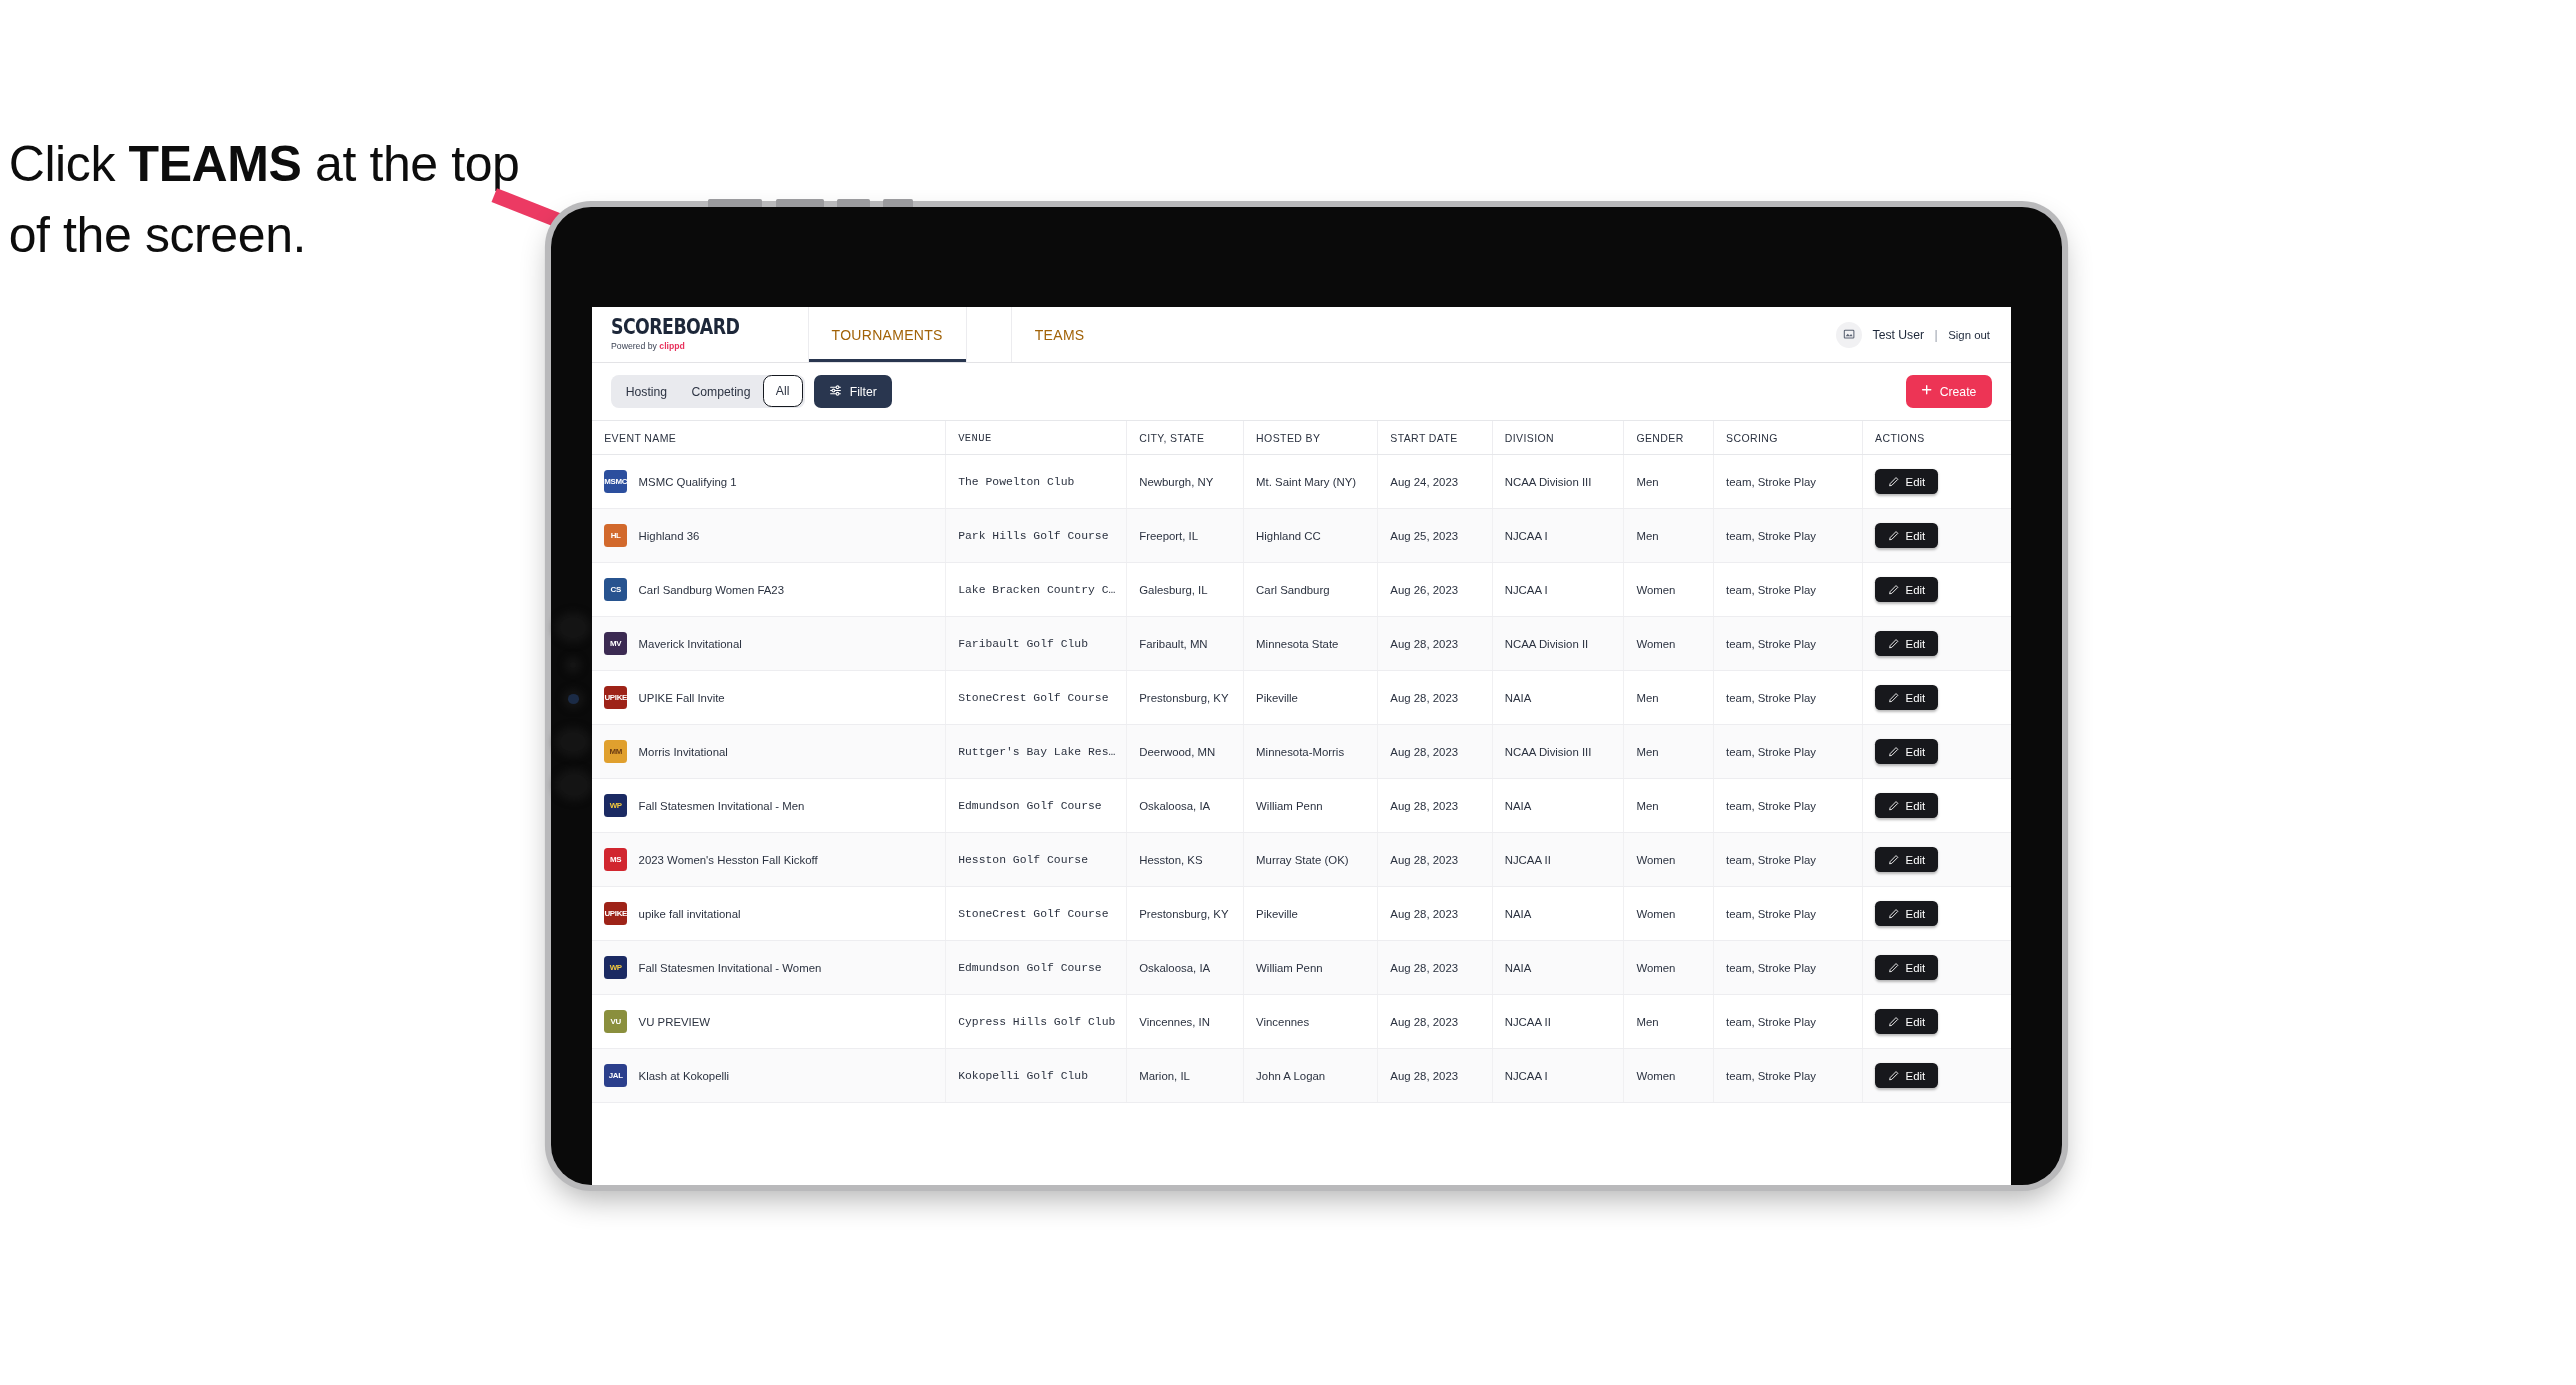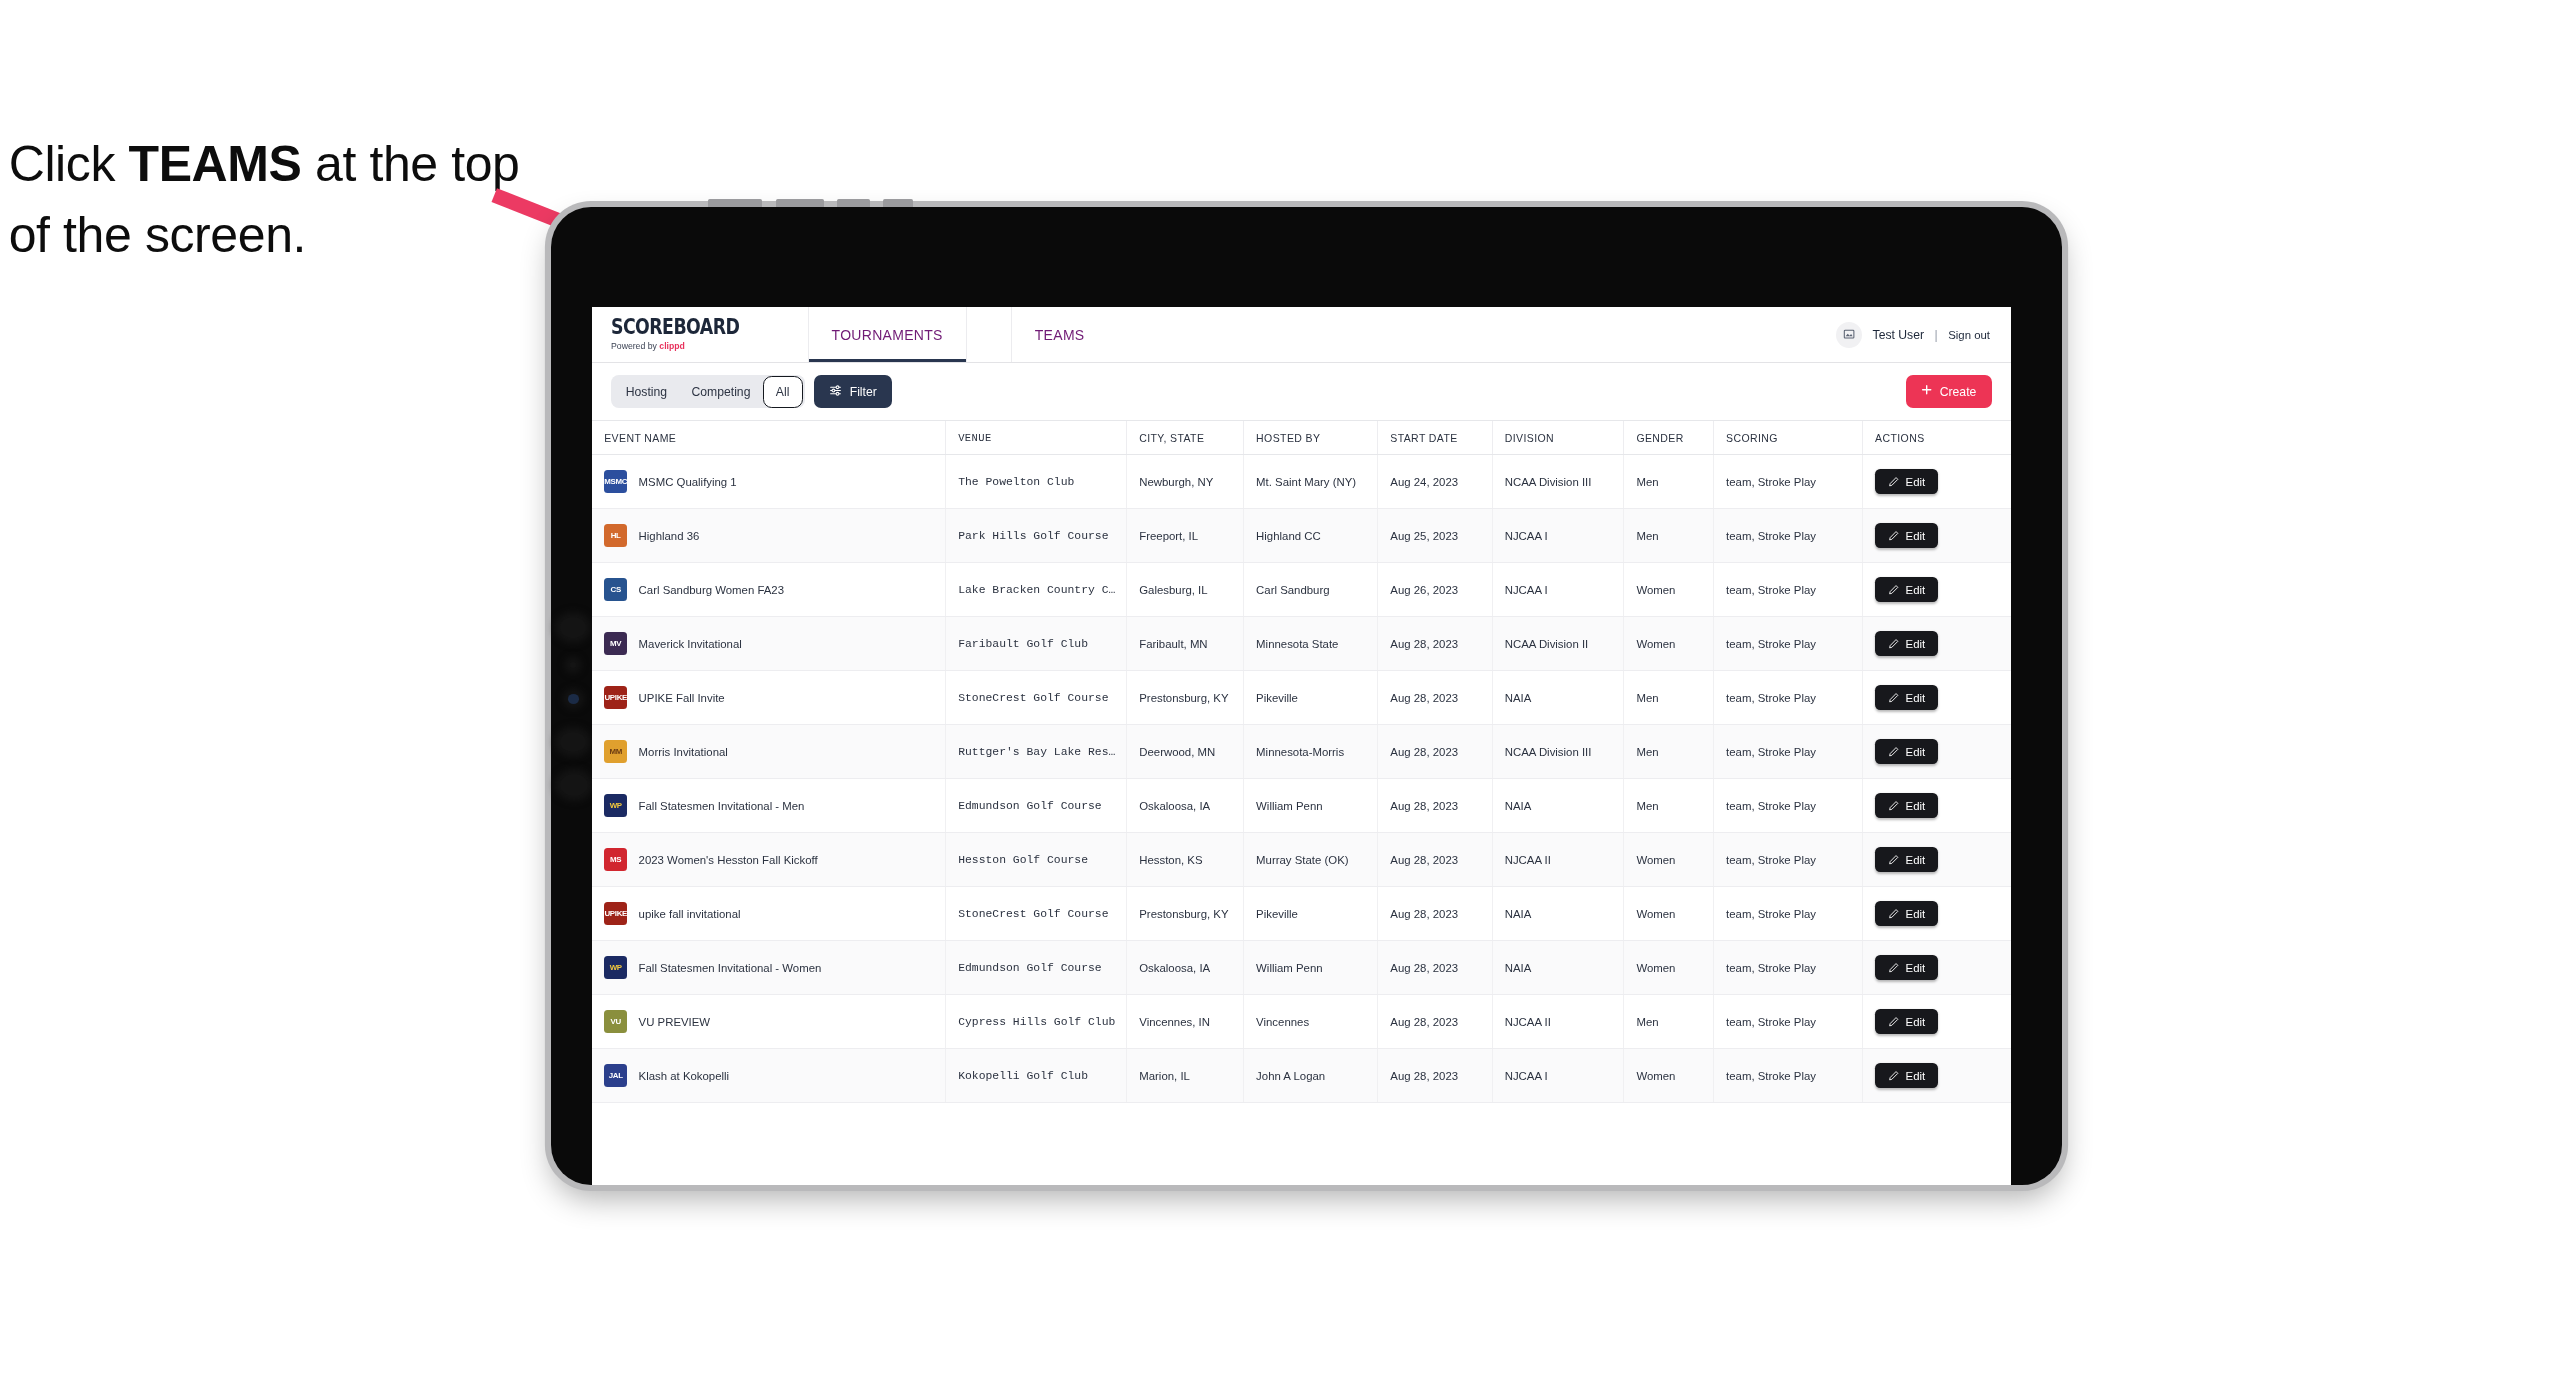--- a/index.html
+++ b/index.html
@@ -87,21 +87,21 @@
     font-size:18.3px;font-weight:700;letter-spacing:-0.6px;
     color:#1d2739;font-family:"DejaVu Sans", sans-serif;
     line-height:1;
     transform:scaleY(1.18) scaleX(0.95);transform-origin:left center;
   }
   #brand-sub{font-size:8.7px;color:#3c4354;margin-top:6.1px;line-height:1;}
   #brand-sub .clippd{color:#e8315c;font-weight:700;}
   .navtab{
     display:flex;align-items:center;justify-content:center;
     padding:0 23px;font-size:14px;letter-spacing:0.3px;
-    color:#701a75;cursor:pointer;position:relative;
+    color:#a16207;cursor:pointer;position:relative;
     border-left:0.9px solid #ececef;
   }
   .navtab.active::after{
     content:"";position:absolute;left:0;right:0;bottom:0;height:3.5px;background:#29364f;
   }
   .navtab.active{border-right:0.9px solid #ececef;}
   #nav-spacer{flex:1;}
   #userbox{display:flex;align-items:center;gap:10.5px;padding-right:21px;}
   #avatar{
     width:26px;height:26px;border-radius:50%;background:#f1f1f3;
@@ -112,21 +112,21 @@
   #signout{font-size:11.4px;color:#1d2739;cursor:pointer;}
   #userdivider{color:#9aa0ab;font-size:12.2px;}
 
   
   #toolbar{
     display:flex;align-items:center;
     padding:12.2px 19px 12.2px 19px;
     background:#fff;
   }
   #segmented{
-    display:flex;align-items:center;
+    display:flex;align-items:flex-start;
     background:#e9eaee;border-radius:7.9px;height:33px;padding:0 2.6px;
   }
   .seg{
     font-size:12.2px;color:#2d3443;padding:0 12.2px;height:33px;
     display:flex;align-items:center;cursor:pointer;
   }
   .seg.active{
     background:#ffffff;border:1.4px solid #15191f;border-radius:8.7px;
     height:30px;font-weight:400;
   }

